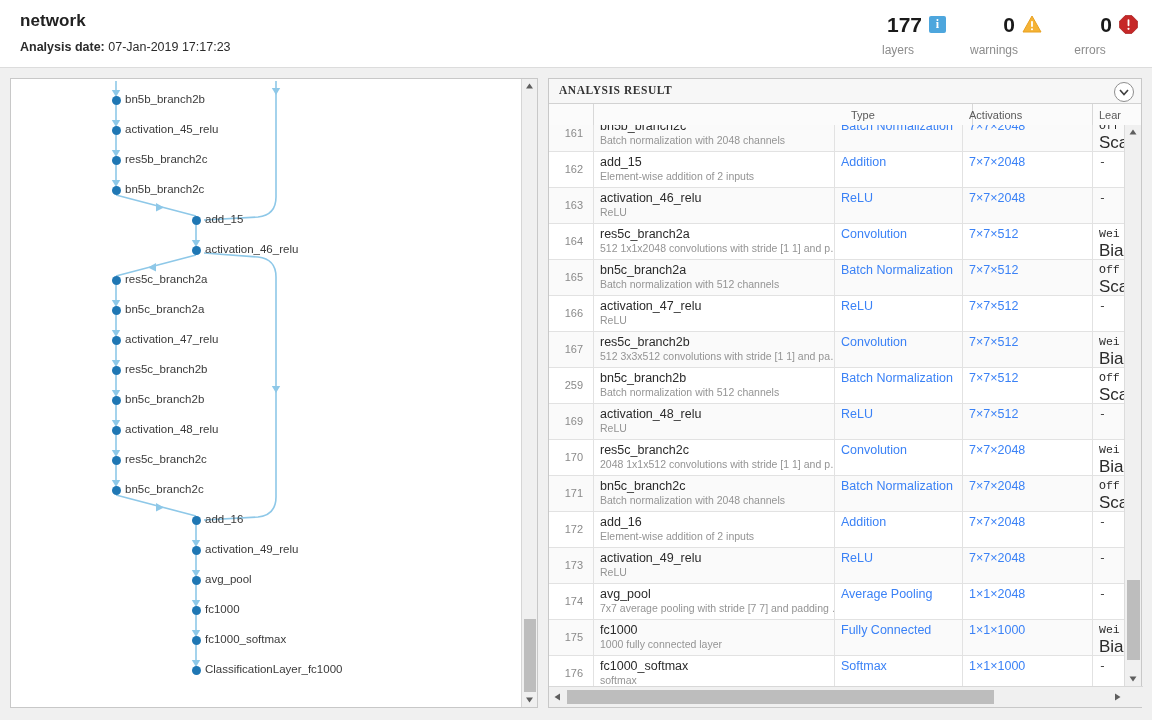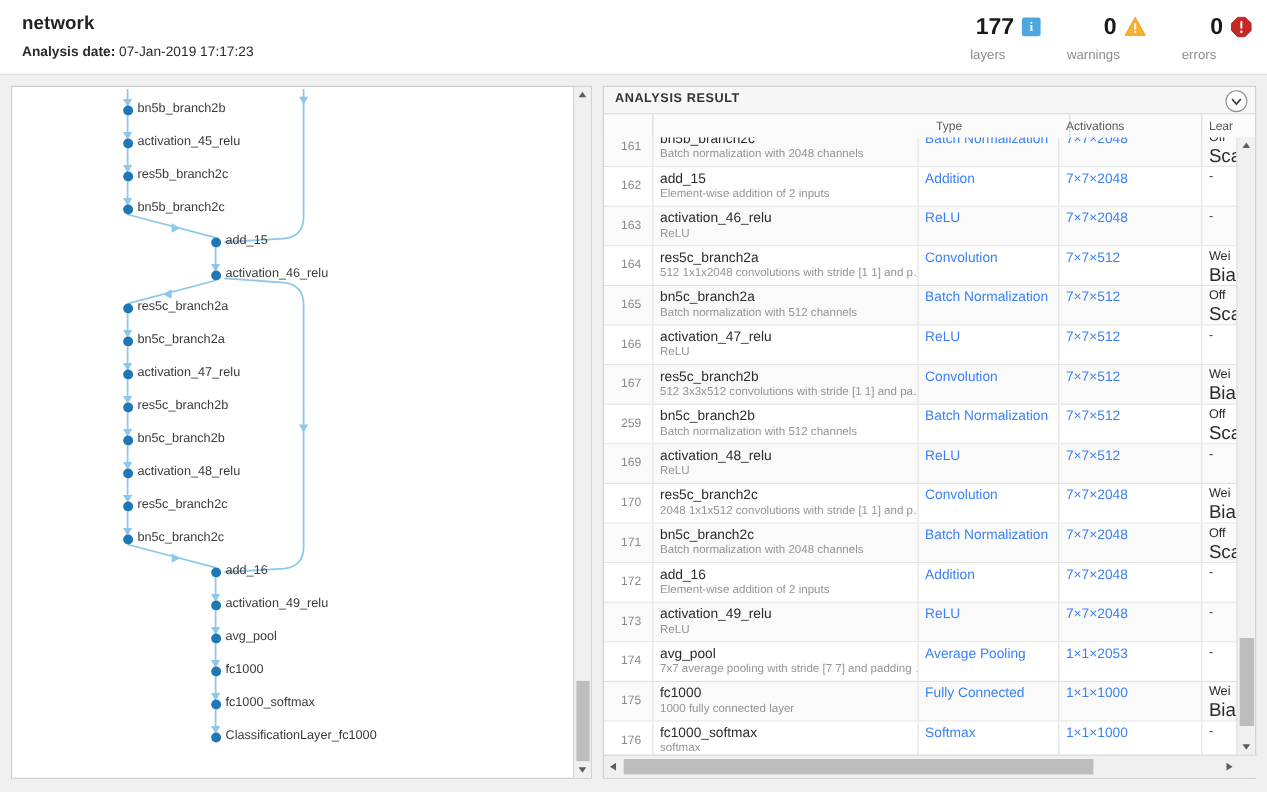--- a/index.html
+++ b/index.html
@@ -40,41 +40,41 @@
   
   .vsb{position:absolute;right:0;top:0;width:16px;height:628px;background:#f0f0f0;border-left:1px solid #d6d6d6;box-sizing:border-box;}
   .vsb-arrow{position:absolute;left:0;width:15px;height:15px;background:#f0f0f0;}
   .vsb-arrow.up{top:0;}
   .vsb-arrow.dn{bottom:0;}
   .vsb-thumb{position:absolute;left:2px;width:12px;background:#bdbdbd;}
 
   
   .res-panel{position:absolute;left:548px;top:78px;width:594px;height:630px;background:#fff;border:1px solid #c8c8c8;box-sizing:border-box;}
   .res-head{position:relative;height:24px;background:#f7f7f7;border-bottom:1px solid #d2d2d2;}
-  .res-head-title{position:absolute;left:10px;top:5px;font-size:11.5px;font-weight:bold;color:#333;letter-spacing:0.55px;}
+  .res-head-title{position:absolute;left:10px;top:5px;font-size:11.5px;font-weight:bold;color:#333;letter-spacing:0.55px;font-family:Liberation Serif, serif;}
   .res-collapse{position:absolute;right:7px;top:3px;width:18px;height:18px;border:1px solid #8e8e8e;border-radius:50%;background:#fff;}
   .res-collapse svg{position:absolute;left:4px;top:6px;}
 
   .tbl-head{position:relative;height:22px;background:#fbfbfb;border-bottom:1px solid #cfcfcf;}
   .th{position:absolute;top:0;height:22px;line-height:22px;font-size:11px;color:#5a5a5a;padding-left:6px;box-sizing:border-box;
       border-right:1px solid #d8d8d8;overflow:hidden;white-space:nowrap;}
 
   .tbl-body{position:absolute;left:0;top:46px;width:576px;height:561px;overflow:hidden;background:#fff;}
   .trow{position:relative;height:35px;border-bottom:1px solid #e2e2e2;background:#fff;}
   .trow.alt{background:#fafafa;}
   .cell{position:absolute;top:0;height:35px;box-sizing:border-box;border-right:1px solid #e2e2e2;padding-left:6px;overflow:hidden;}
   .c-idx{width:45px;left:0;text-align:right;padding-right:10px;padding-left:0;color:#8a8a8a;font-size:11px;line-height:35px;}
   .c-name{left:45px;width:241px;}
   .c-type{left:286px;width:128px;}
   .c-act{left:414px;width:130px;}
   .c-lrn{left:544px;width:32px;border-right:none;}
   .nm-main{font-size:12.5px;color:#2b2b2b;margin-top:3px;white-space:nowrap;}
   .nm-sub{font-size:10.5px;color:#949494;margin-top:1px;white-space:nowrap;}
   .tx{font-size:12.5px;color:#3b82f6;margin-top:3px;white-space:nowrap;}
-  .lrn{font-size:11.5px;color:#2b2b2b;margin-top:3px;white-space:nowrap;font-family:Liberation Sans, sans-serif;}
+  .lrn{font-size:11.5px;color:#2b2b2b;margin-top:3px;white-space:nowrap;font-family:Liberation Mono, monospace;}
   .lrn2{font-size:17px;color:#2b2b2b;margin-top:1px;white-space:nowrap;font-family:Liberation Sans, sans-serif;}
 
   .res-vsb{position:absolute;right:0;top:46px;width:17px;height:561px;background:#f0f0f0;border-left:1px solid #dcdcdc;box-sizing:border-box;}
   .res-hsb{position:absolute;left:0;bottom:0;width:594px;height:21px;background:#f0f0f0;border-top:1px solid #d8d8d8;box-sizing:border-box;}
   .hsb-arrow{position:absolute;top:0;width:17px;height:20px;}
   .hsb-thumb{position:absolute;left:18px;top:3px;height:14px;width:427px;background:#bdbdbd;}
 </style>
 </head>
 <body>
 
@@ -475,21 +475,21 @@
           <div class="trow">
             <div class="cell c-idx">174</div>
             <div class="cell c-name">
               <div class="nm-main">avg_pool</div>
               <div class="nm-sub">7x7 average pooling with stride [7 7] and padding …</div>
             </div>
             <div class="cell c-type">
               <div class="tx">Average Pooling</div>
             </div>
             <div class="cell c-act">
-              <div class="tx">1×1×2053</div>
+              <div class="tx">1×1×2048</div>
             </div>
             <div class="cell c-lrn">
               <div class="lrn">-</div>
             </div>
           </div>
           <div class="trow alt">
             <div class="cell c-idx">175</div>
             <div class="cell c-name">
               <div class="nm-main">fc1000</div>
               <div class="nm-sub">1000 fully connected layer</div>

